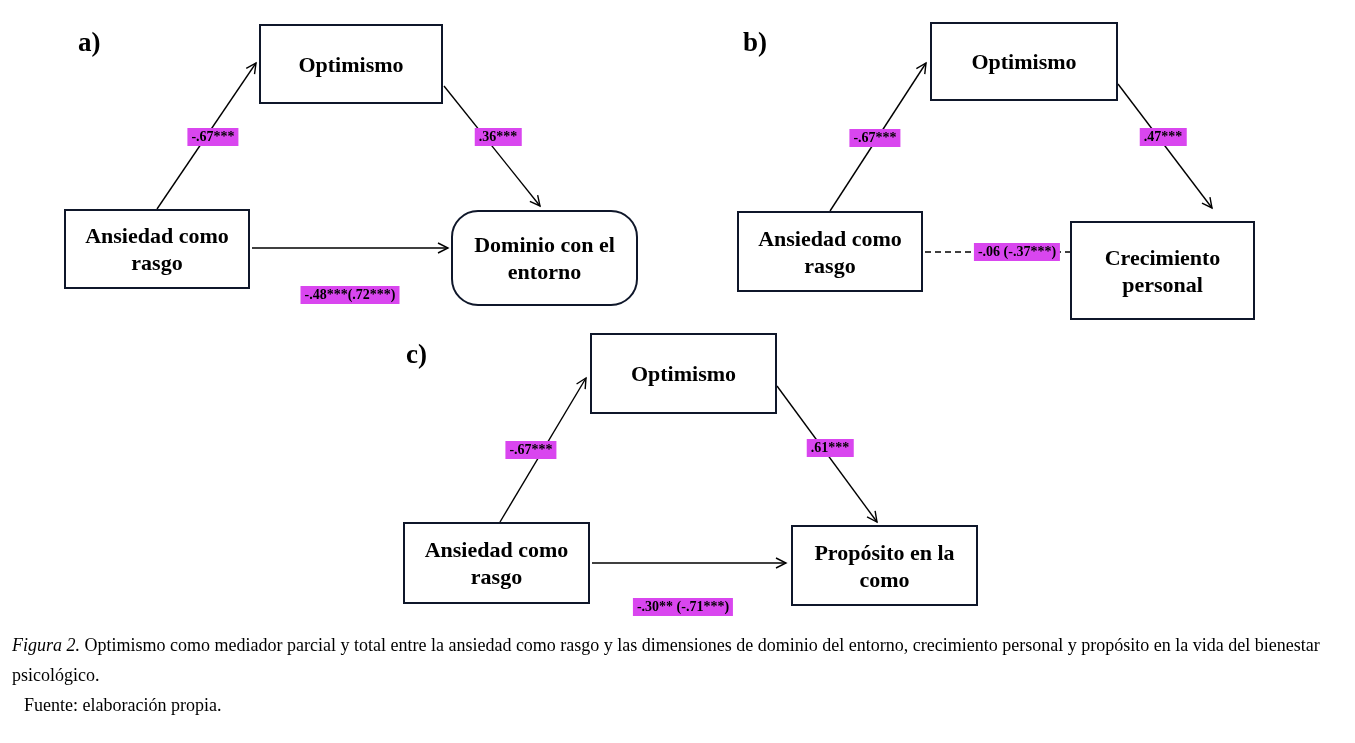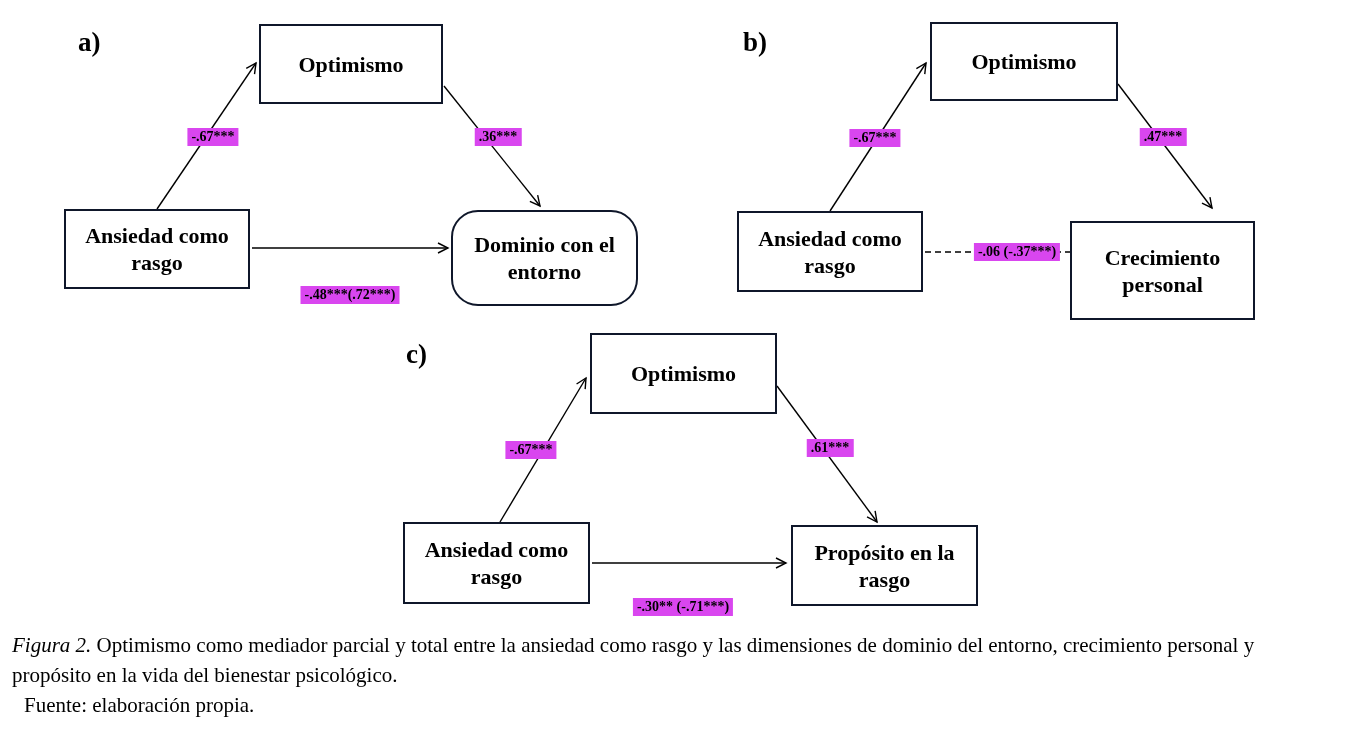--- a/index.html
+++ b/index.html
@@ -72,21 +72,21 @@
   .pc-lab1  { left: 531px; top: 450px; }
   .pc-lab2  { left: 830px; top: 448px; }
   .pc-lab3  { left: 683px; top: 563px; margin-top: 44px; }
 
   .caption {
     position: absolute;
     z-index: 2;
     left: 12px;
     top: 630px;
     width: 1310px;
-    font-size: 21px;
+    font-size: 18px;
     line-height: 30px;
   }
   .caption .fig-label { font-style: italic; }
   .caption .source-line { display: block; margin-left: 12px; }
 </style>
 </head>
 <body>
 
 <div id="canvas">
 
@@ -122,21 +122,21 @@
   <div class="node pb-med">Optimismo</div>
   <div class="node pb-pred">Ansiedad como rasgo</div>
   <div class="node pb-out">Crecimiento personal</div>
   <div class="path-label pb-lab1">-.67***</div>
   <div class="path-label pb-lab2">.47***</div>
   <div class="path-label pb-lab3">-.06 (-.37***)</div>
 
   <div class="panel-tag pc-tag">c)</div>
   <div class="node pc-med">Optimismo</div>
   <div class="node pc-pred">Ansiedad como rasgo</div>
-  <div class="node pc-out">Propósito en la rasgo</div>
+  <div class="node pc-out">Propósito en la como</div>
   <div class="path-label pc-lab1">-.67***</div>
   <div class="path-label pc-lab2">.61***</div>
   <div class="path-label pc-lab3">-.30** (-.71***)</div>
 
   <div class="caption">
     <span class="fig-label">Figura 2.</span>
     <span class="caption-text">Optimismo como mediador parcial y total entre la ansiedad como rasgo y las dimensiones de dominio del entorno, crecimiento personal y propósito en la vida del bienestar psicológico.</span>
     <span class="source-line">Fuente: elaboración propia.</span>
   </div>
 

